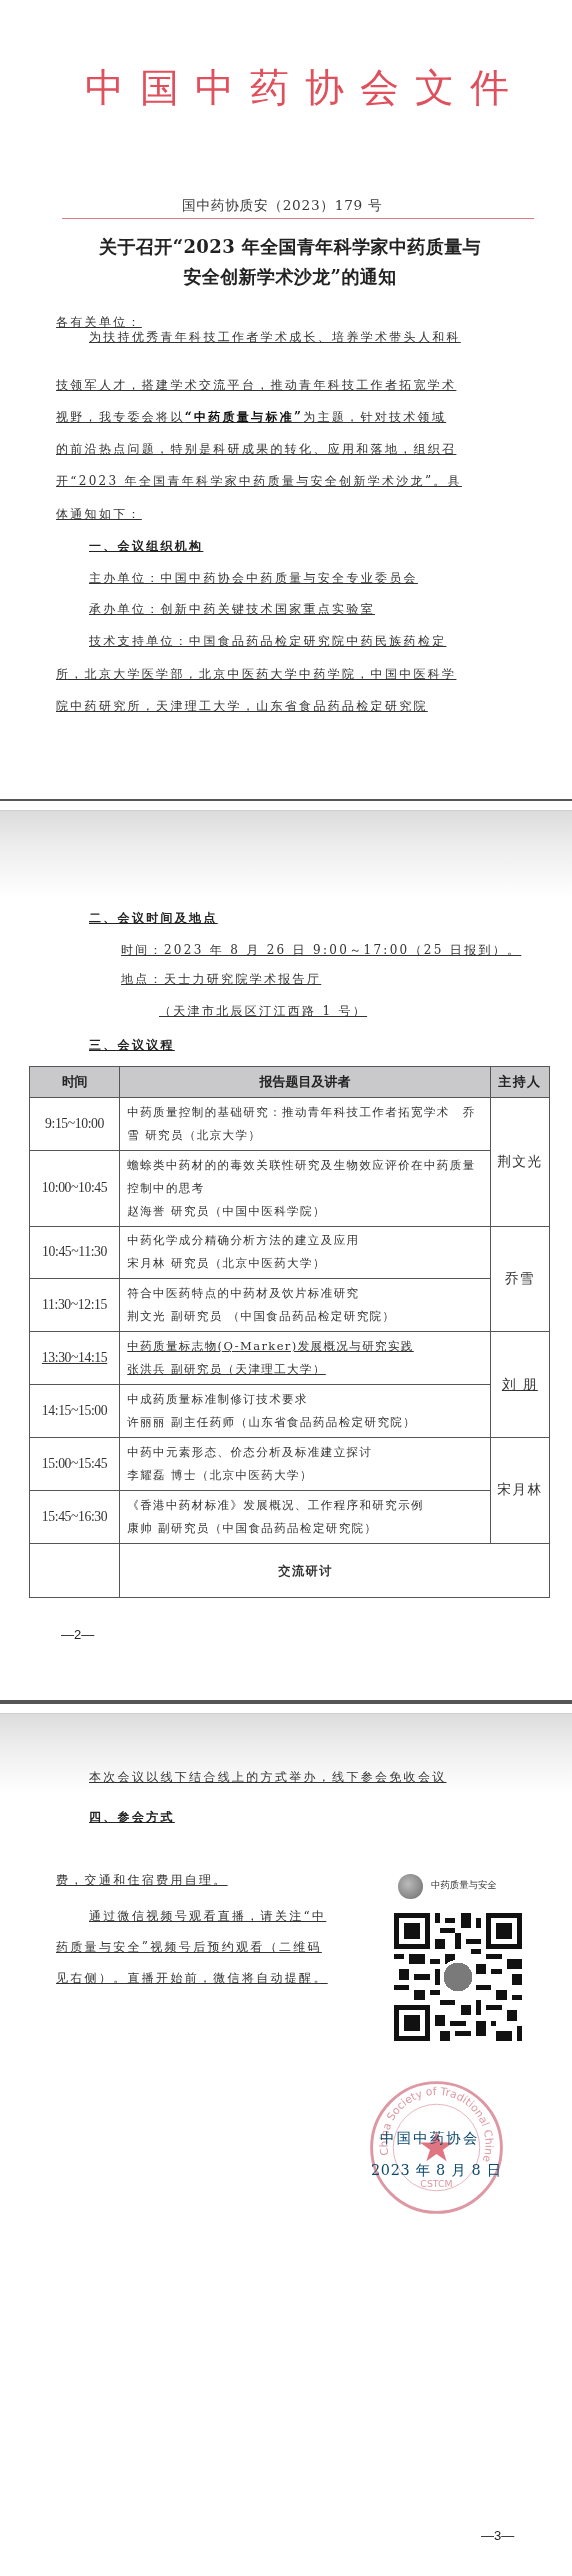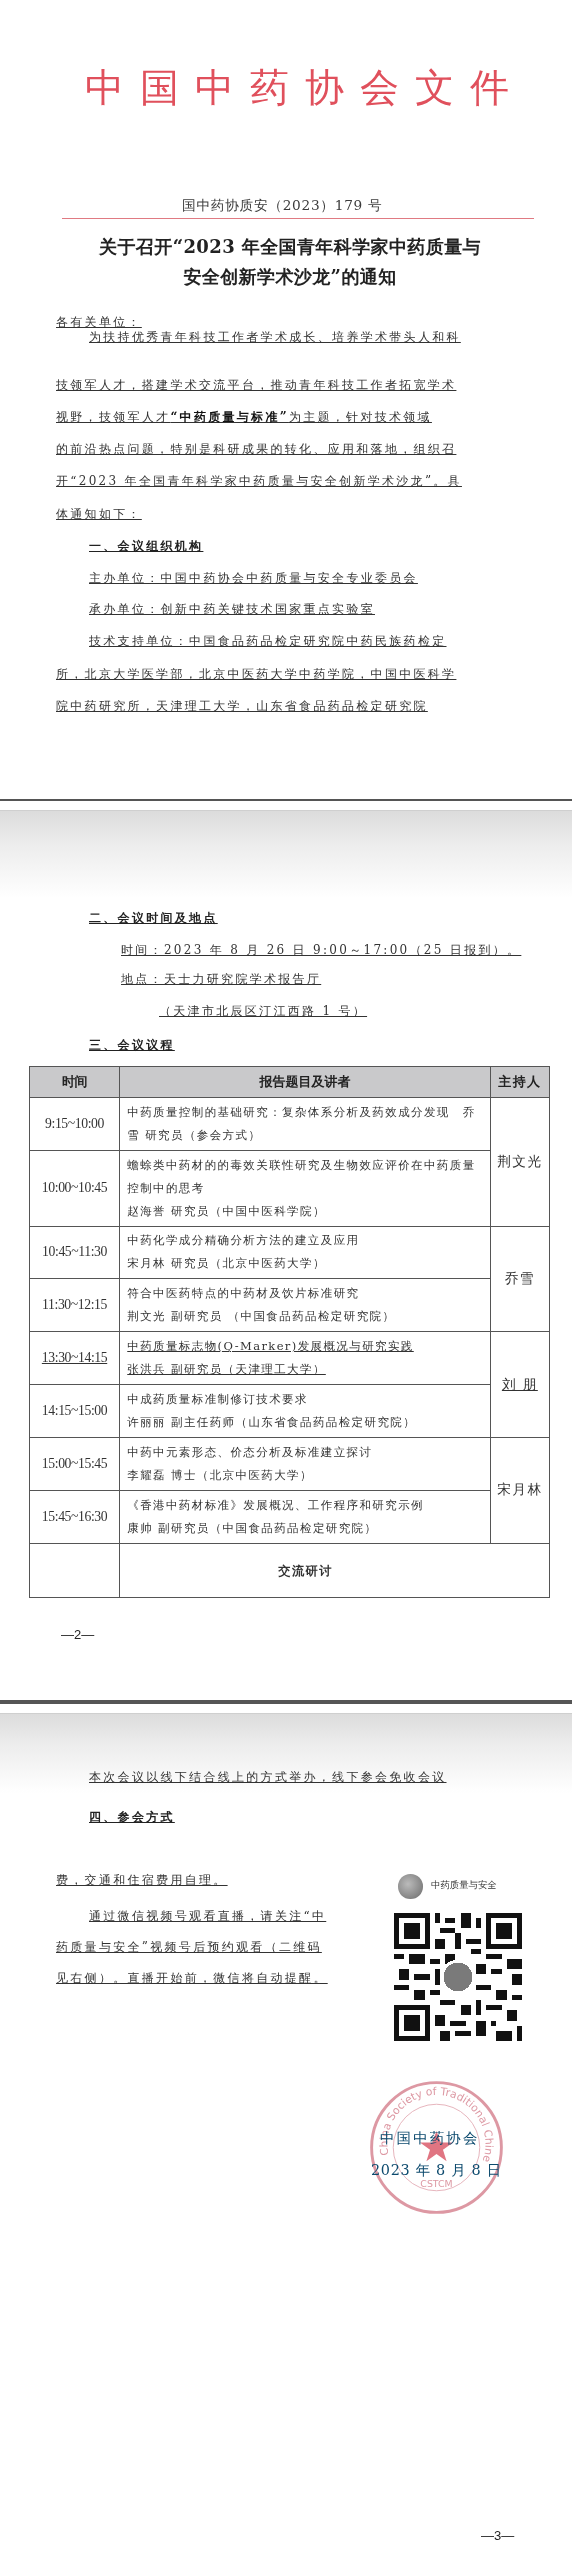--- a/index.html
+++ b/index.html
@@ -38,21 +38,21 @@
 <div class="abs red-title">中国中药协会文件</div>
 <div class="abs docno">国中药协质安（2023）179 号</div>
 <div class="abs red-rule"></div>
 <div class="abs title" style="top:235px;">关于召开“2023 年全国青年科学家中药质量与</div>
 <div class="abs title" style="top:265px;">安全创新学术沙龙”的通知</div>
 
 <div class="abs line" style="top:313px;">各有关单位：</div>
 <div class="abs line indent" style="top:328px;">为扶持优秀青年科技工作者学术成长、培养学术带头人和科</div>
 <div class="abs line" style="top:376px;">技领军人才，搭建学术交流平台，推动青年科技工作者拓宽学术</div>
 <div class="abs line" style="top:408px;">
-  <span>视野，技领军人才</span><strong class="hl">“中药质量与标准”</strong><span>为主题，针对技术领域</span>
+  <span>视野，我专委会将以</span><strong class="hl">“中药质量与标准”</strong><span>为主题，针对技术领域</span>
 </div>
 <div class="abs line" style="top:440px;">的前沿热点问题，特别是科研成果的转化、应用和落地，组织召</div>
 <div class="abs line" style="top:472px;">开“2023 年全国青年科学家中药质量与安全创新学术沙龙”。具</div>
 <div class="abs line" style="top:505px;">体通知如下：</div>
 
 <div class="abs line indent heading" style="top:537px;">一、会议组织机构</div>
 <div class="abs line indent" style="top:569px;">主办单位：中国中药协会中药质量与安全专业委员会</div>
 <div class="abs line indent" style="top:600px;">承办单位：创新中药关键技术国家重点实验室</div>
 <div class="abs line indent" style="top:632px;">技术支持单位：中国食品药品检定研究院中药民族药检定</div>
 <div class="abs line" style="top:665px;">所，北京大学医学部，北京中医药大学中药学院，中国中医科学</div>
@@ -69,21 +69,21 @@
 
 <table class="agenda">
   <tbody>
       <tr>
     <th class="t-time">时间</th>
     <th>报告题目及讲者</th>
     <th class="t-host">主持人</th>
   </tr>
   <tr style="height:48px;">
     <td class="t-time">9:15~10:00</td>
-    <td class="t-topic">中药质量控制的基础研究：复杂体系分析及药效成分发现　乔 雪 研究员（参会方式）</td>
+    <td class="t-topic">中药质量控制的基础研究：推动青年科技工作者拓宽学术　乔 雪 研究员（北京大学）</td>
     <td class="t-host" rowspan="2">荆文光</td>
   </tr>
   <tr style="height:67px;">
     <td class="t-time">10:00~10:45</td>
     <td class="t-topic">
           <div>蟾蜍类中药材的的毒效关联性研究及生物效应评价在中药质量控制中的思考</div>
           <div>赵海誉 研究员（中国中医科学院）</div>
         </td>
   </tr>
   <tr style="height:50px;">

